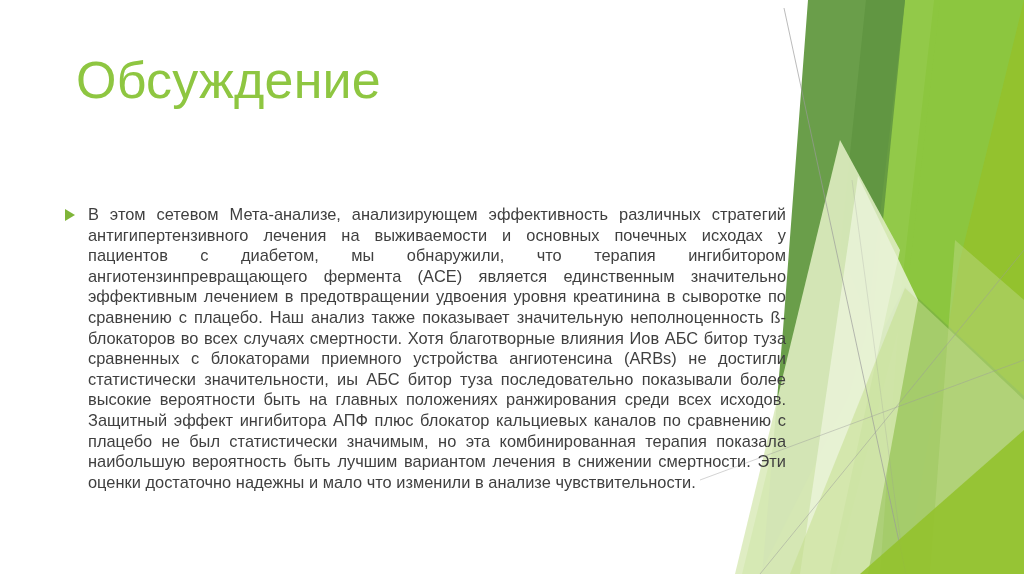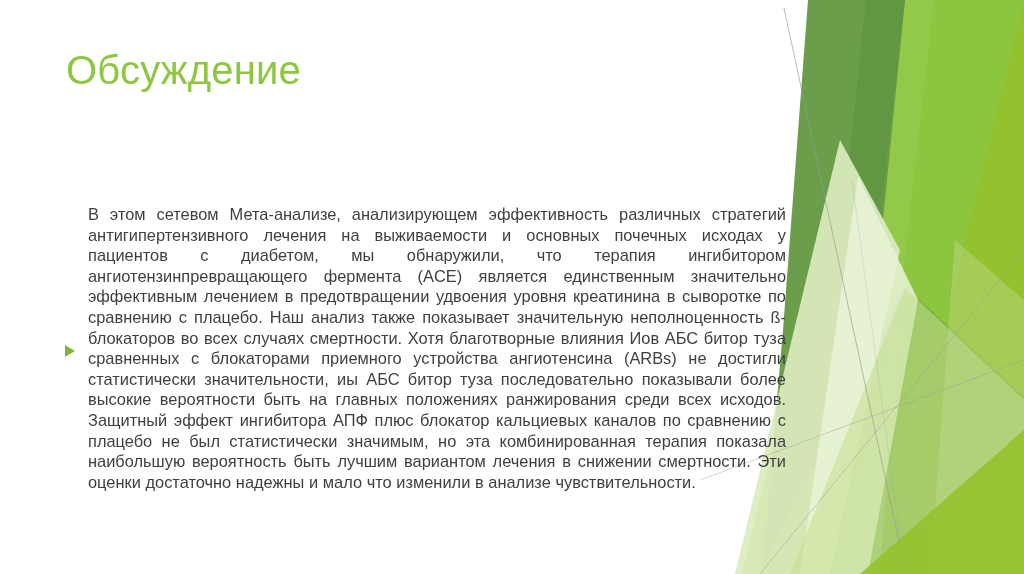--- a/index.html
+++ b/index.html
@@ -35,39 +35,39 @@
   }
 
   
   .title-block {
     position: absolute;
     left: 66px;
     top: 46px;
     width: 660px;
   }
   .slide-title {
-    font-size: 40px;
+    font-size: 52px;
     line-height: 48px;
     font-weight: 400;
     color: #8EC641;
     letter-spacing: 0.2px;
-    margin: 0;
+    margin: 10px;
     white-space: nowrap;
   }
 
   
   .body-block {
     position: absolute;
     left: 62px;
     top: 204px;
     width: 724px;
   }
   .bullet-row {
     display: flex;
-    align-items: center;
+    align-items: flex-start;
   }
   .bullet-marker {
     flex: 0 0 auto;
     width: 26px;
     padding-top: 5px;
     line-height: 0;
   }
   .tri {
     display: block;
     width: 0;

